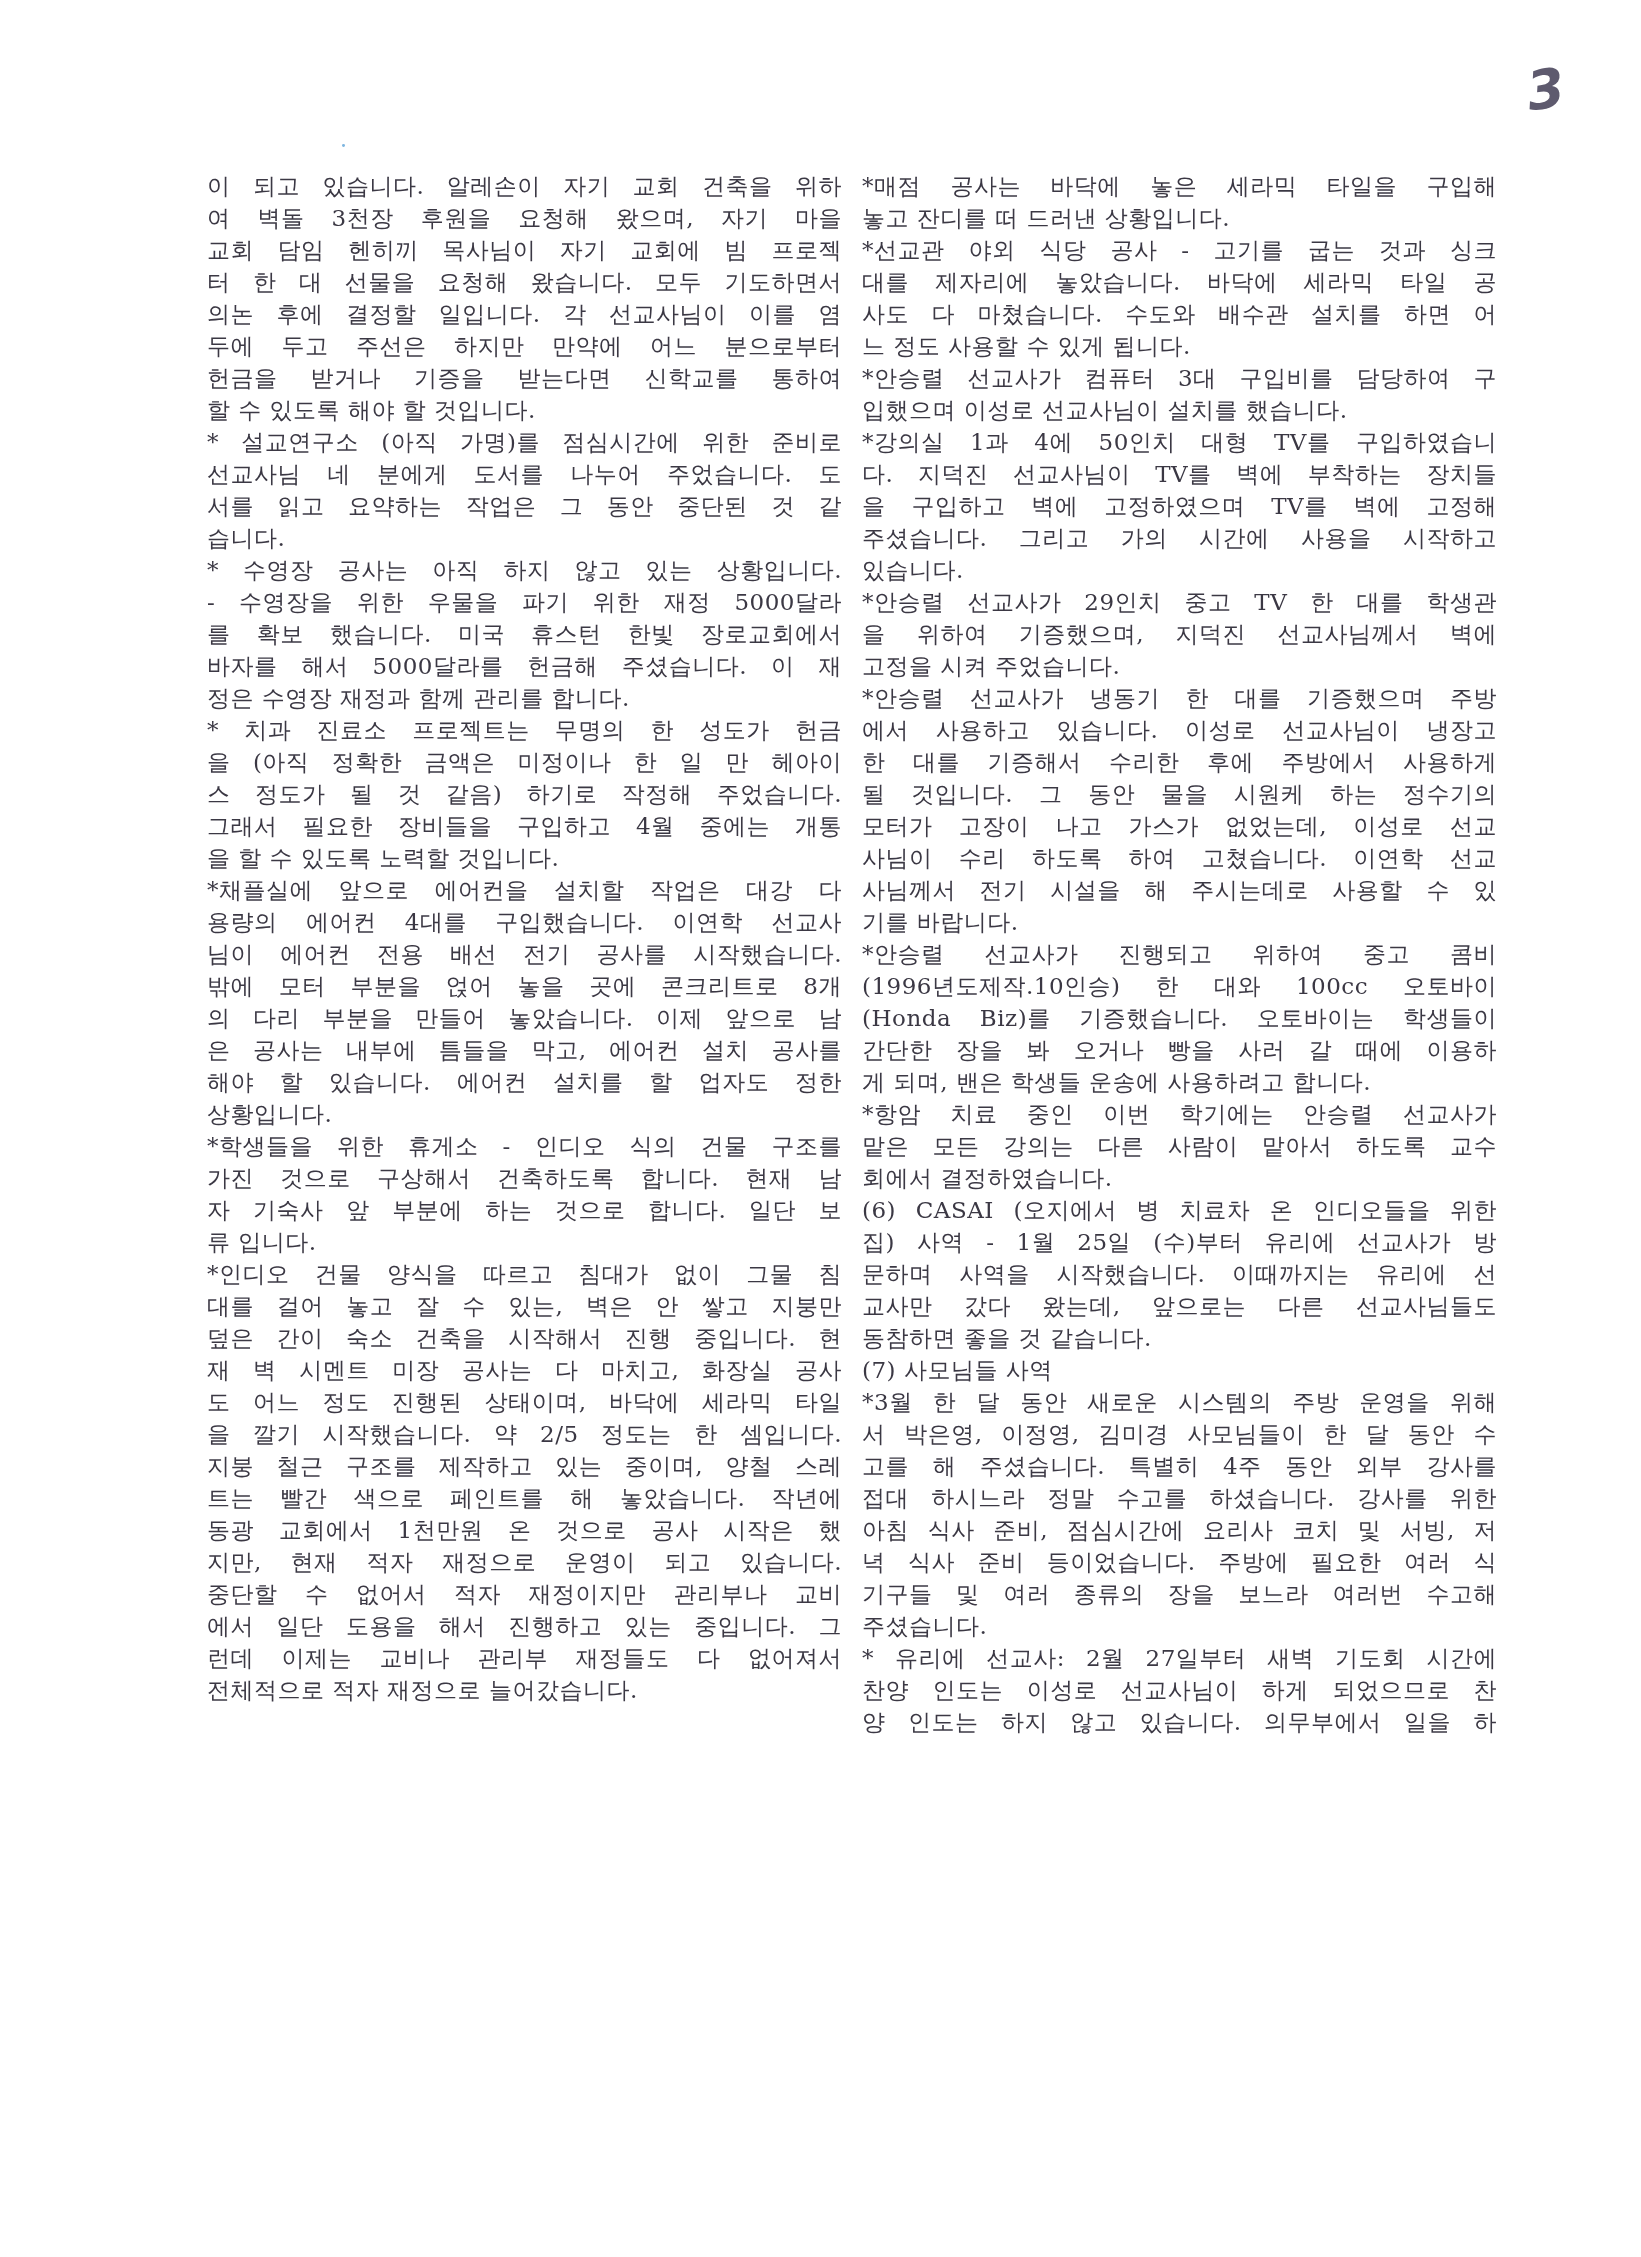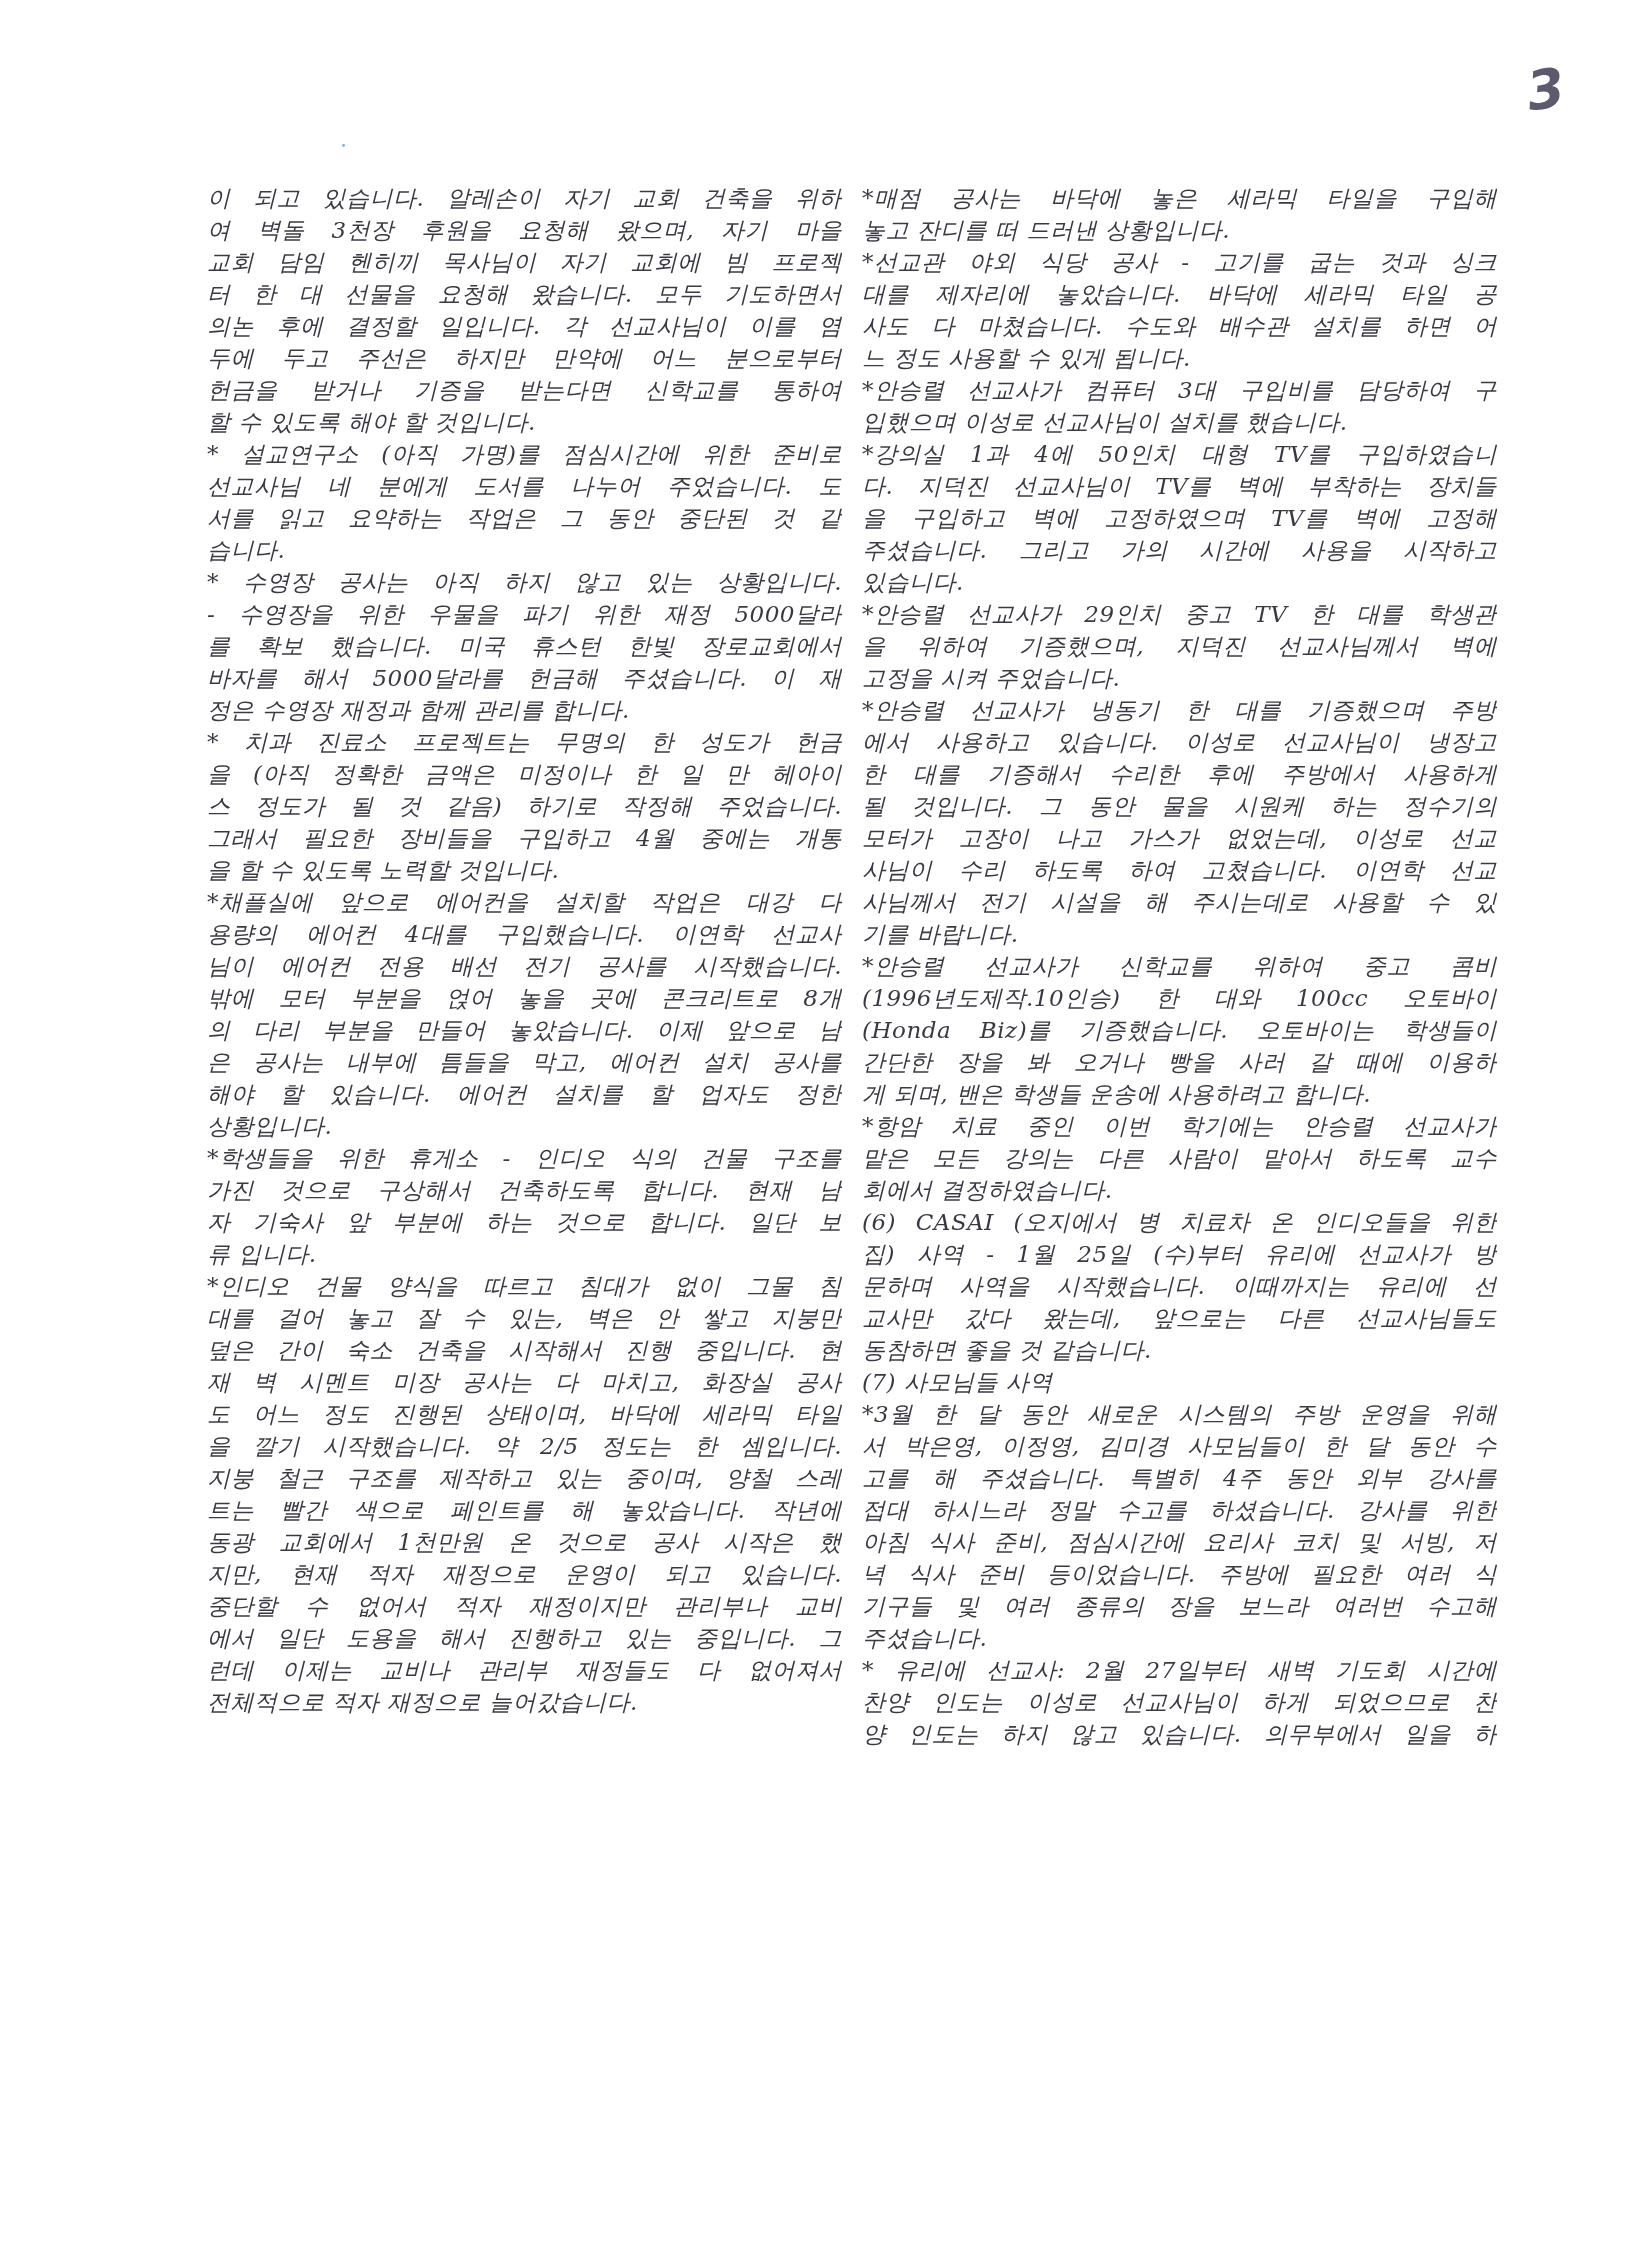--- a/index.html
+++ b/index.html
@@ -30,23 +30,22 @@
       position: absolute;
       left: 342px;
       top: 144px;
       width: 2.9px;
       height: 2.9px;
       background: #7fb6e0;
       border-radius: 50%;
     }
     .column {
       position: absolute;
-      top: 182px;
+      top: 170px;
       width: 635px;
-      font-style: italic;
     }
     .col-left { left: 207px; }
     .col-right { left: 862px; }
     .line {
       height: 32px;
       line-height: 32px;
       font-size: 23px;
       white-space: nowrap;
       text-align: justify;
       text-align-last: justify;
@@ -132,21 +131,21 @@
       <div class="line">을 위하여 기증했으며, 지덕진 선교사님께서 벽에</div>
       <div class="line last">고정을 시켜 주었습니다.</div>
       <div class="line">*안승렬 선교사가 냉동기 한 대를 기증했으며 주방</div>
       <div class="line">에서 사용하고 있습니다. 이성로 선교사님이 냉장고</div>
       <div class="line">한 대를 기증해서 수리한 후에 주방에서 사용하게</div>
       <div class="line">될 것입니다. 그 동안 물을 시원케 하는 정수기의</div>
       <div class="line">모터가 고장이 나고 가스가 없었는데, 이성로 선교</div>
       <div class="line">사님이 수리 하도록 하여 고쳤습니다. 이연학 선교</div>
       <div class="line">사님께서 전기 시설을 해 주시는데로 사용할 수 있</div>
       <div class="line last">기를 바랍니다.</div>
-      <div class="line">*안승렬 선교사가 신학교를 위하여 중고 콤비</div>
+      <div class="line">*안승렬 선교사가 진행되고 위하여 중고 콤비</div>
       <div class="line">(1996년도제작.10인승) 한 대와 100cc 오토바이</div>
       <div class="line">(Honda Biz)를 기증했습니다. 오토바이는 학생들이</div>
       <div class="line">간단한 장을 봐 오거나 빵을 사러 갈 때에 이용하</div>
       <div class="line last">게 되며, 밴은 학생들 운송에 사용하려고 합니다.</div>
       <div class="line">*항암 치료 중인 이번 학기에는 안승렬 선교사가</div>
       <div class="line">맡은 모든 강의는 다른 사람이 맡아서 하도록 교수</div>
       <div class="line last">회에서 결정하였습니다.</div>
       <div class="line">(6) CASAI (오지에서 병 치료차 온 인디오들을 위한</div>
       <div class="line">집) 사역 - 1월 25일 (수)부터 유리에 선교사가 방</div>
       <div class="line">문하며 사역을 시작했습니다. 이때까지는 유리에 선</div>

